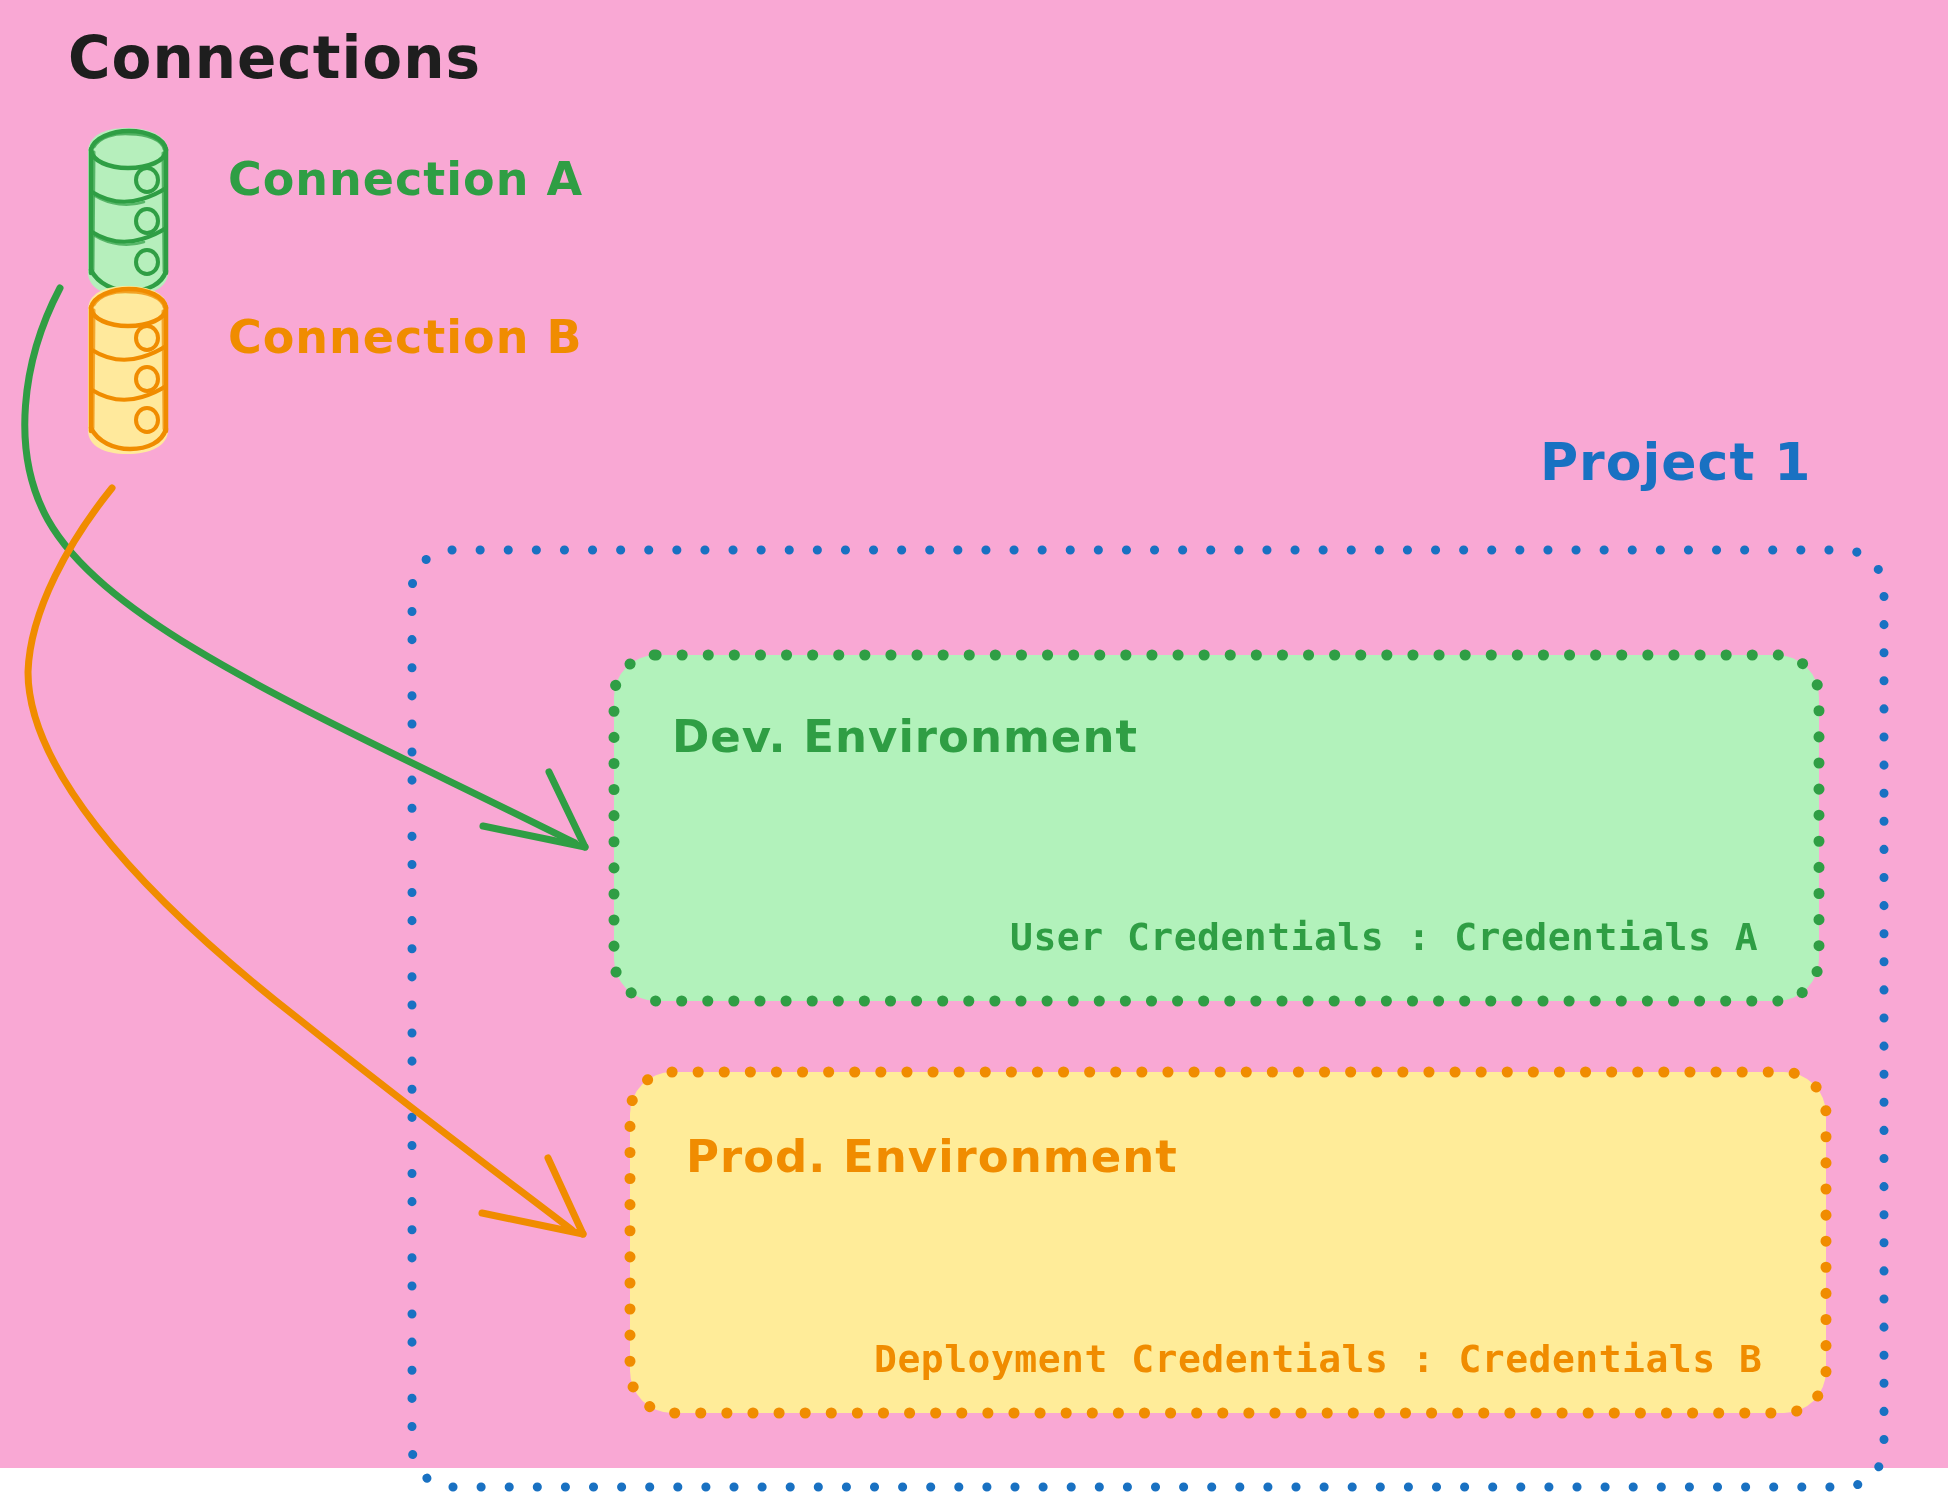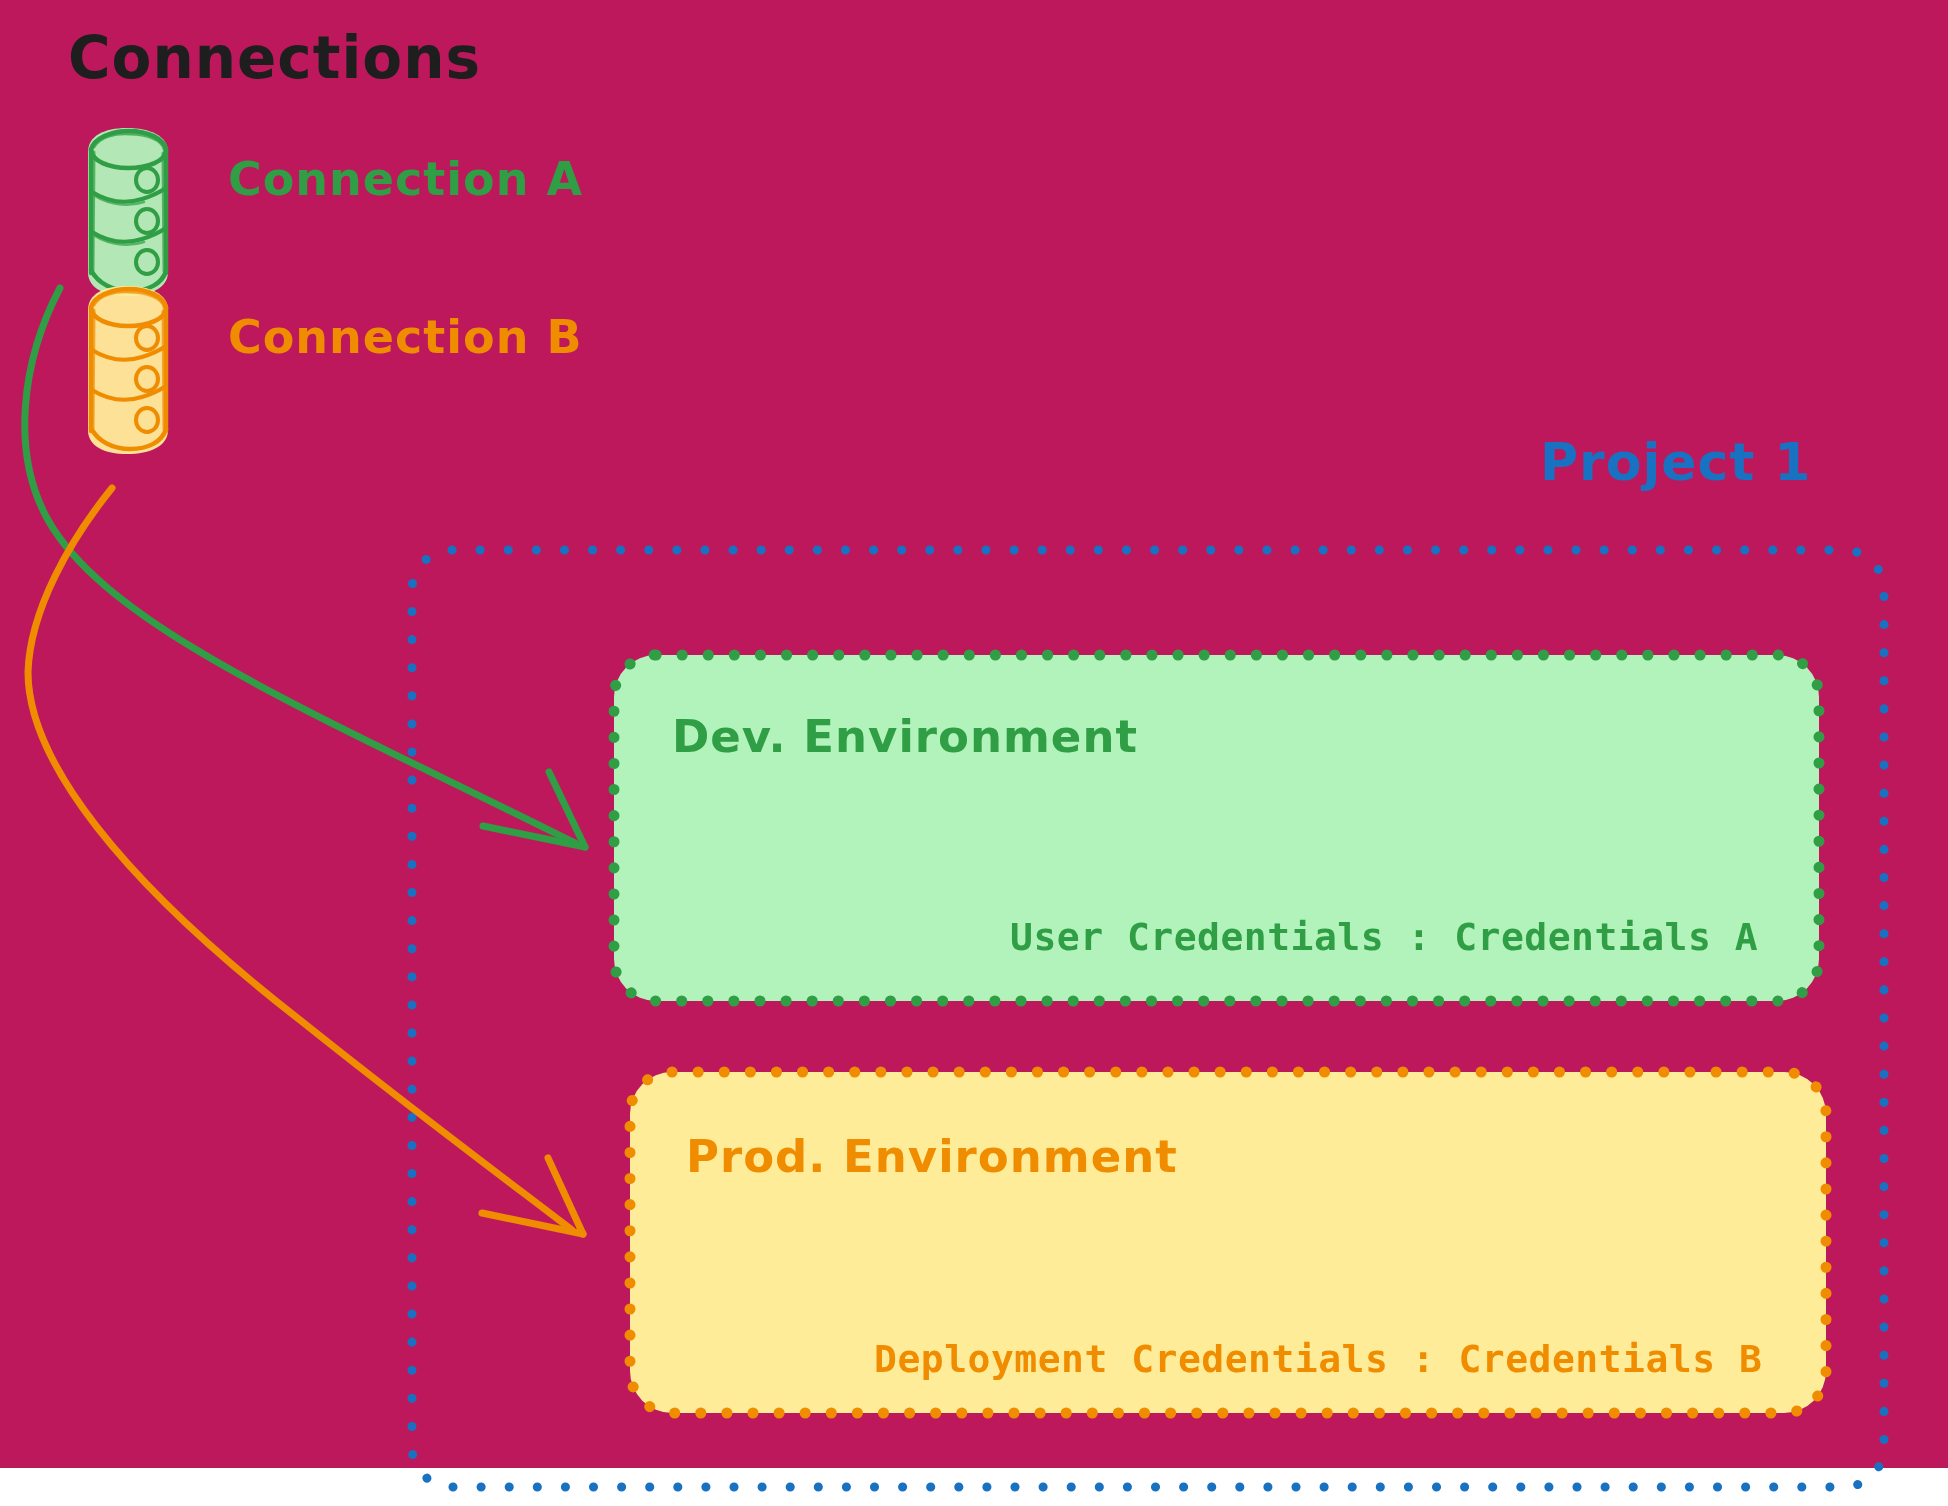--- a/index.html
+++ b/index.html
@@ -10,21 +10,21 @@
   body {
     width: 1948px;
     height: 1506px;
     overflow: hidden;
     font-family: "DejaVu Sans", sans-serif;
   }
   #diagram-root {
     position: relative;
     width: 1948px;
     height: 1468px;
-    background: #be185d;
+    background: #f9a8d4;
   }
   svg.canvas {
     position: absolute;
     left: 0;
     top: 0;
     width: 1948px;
     height: 1506px;
   }
   .hand-text {
     font-family: "DejaVu Sans", sans-serif;

